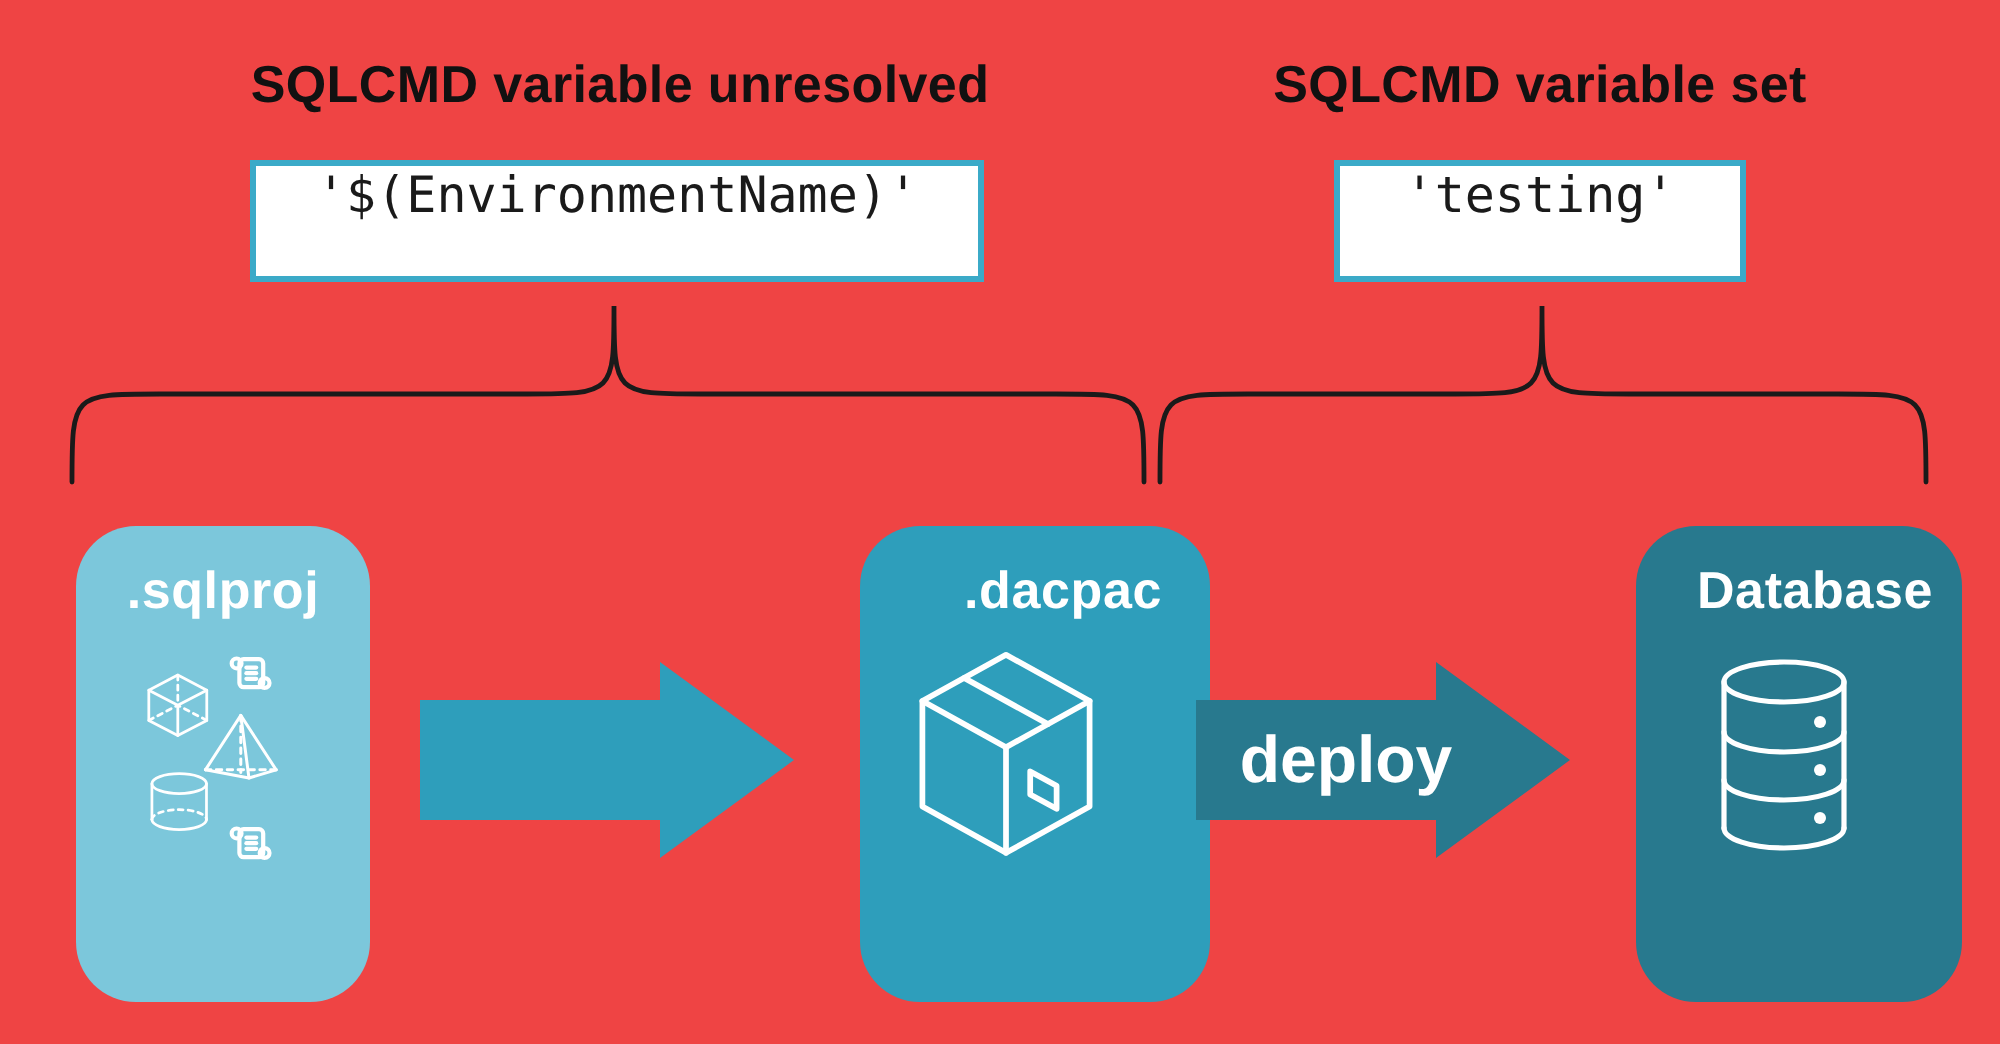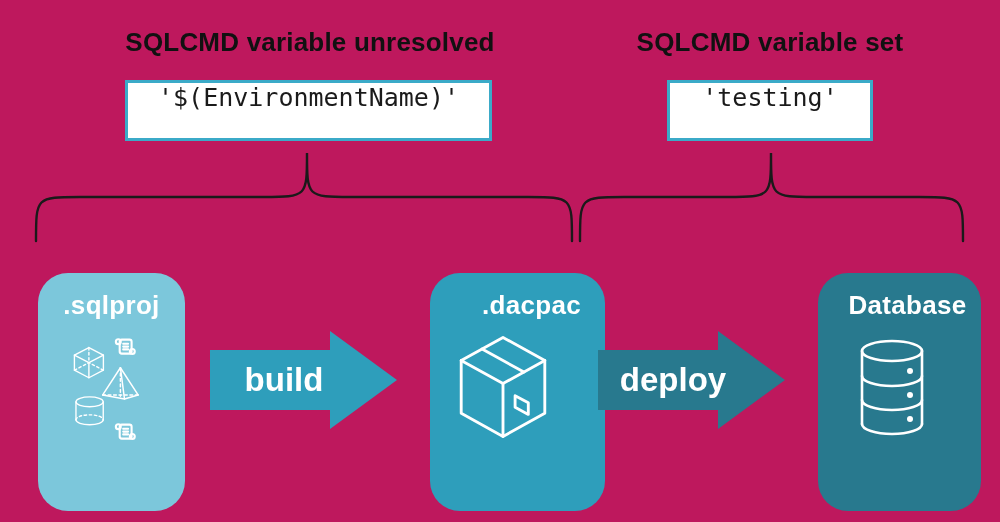--- a/index.html
+++ b/index.html
@@ -1,17 +1,17 @@
 <!DOCTYPE html>
 <html><head>
 <meta charset="utf-8">
 <style>
   html,body { margin:0; padding:0; background:#ffffff; }
   .canvas {
-    position:relative; width:1000px; height:522px; background:#be185d;
+    position:relative; width:1000px; height:522px; background:#ef4444;
     font-family:"Liberation Sans", sans-serif; overflow:hidden;
   }
   .heading {
     position:absolute; top:26px; width:400px; text-align:center;
     font-weight:bold; font-size:26px; line-height:32px; color:#111111;
     letter-spacing:0.2px;
   }
   .heading.left  { left:110px; }
   .heading.right { left:570px; }
   .codebox {
@@ -20,21 +20,21 @@
     display:flex; align-items:flex-start; justify-content:center;
   }
   .codebox.left  { left:125px; width:367px; }
   .codebox.right { left:667px; width:206px; }
   .code {
     font-family:"DejaVu Sans Mono", monospace; font-size:25px; color:#1a1a1a;
     white-space:pre;
   }
   .overlay { position:absolute; left:0; top:0; }
   .stage {
-    position:absolute; top:273px; width:147px; height:238px;
+    position:absolute; top:263px; width:147px; height:238px;
     border-radius:30px;
   }
   .stage.sqlproj  { left:38px; }
   .stage.dacpac   { left:430px;padding-left:28px; }
   .stage.database { left:818px; }
   .stage-label {
     text-align:center; padding-top:17px; font-weight:bold; font-size:26px;
     color:#ffffff; letter-spacing:0.3px;
   }
   .stage svg { position:absolute; }
@@ -116,21 +116,20 @@
           <line x1="16" y1="18" x2="23" y2="18"></line>
           <line x1="16" y1="22" x2="23" y2="22"></line>
         </g>
       </g>
     </svg>
   </div>
 
   <svg class="arrow-svg build" width="200" height="110">
     <polygon points="5,25 125,25 125,6 192,55 125,104 125,85 5,85" fill="#2E9EBB"></polygon>
   </svg>
-  <div class="arrow-label build">build</div>
 
   <div class="stage dacpac" style="background-color: rgb(46, 158, 187);">
     <div class="stage-label">.dacpac</div>
     <svg style="left:18px; top:60px;" width="110" height="121" viewBox="0 0 100 110">
       <g class="icon-stroke" stroke-width="2.6">
         <polygon points="50,4 88,25 50,46 12,25"></polygon>
         <line x1="31" y1="14.5" x2="69" y2="35.5"></line>
         <polyline points="12,25 12,73 50,94 50,46"></polyline>
         <polyline points="88,25 88,73 50,94"></polyline>
         <polygon points="61,57 73,63.5 73,74 61,67.5"></polygon>

